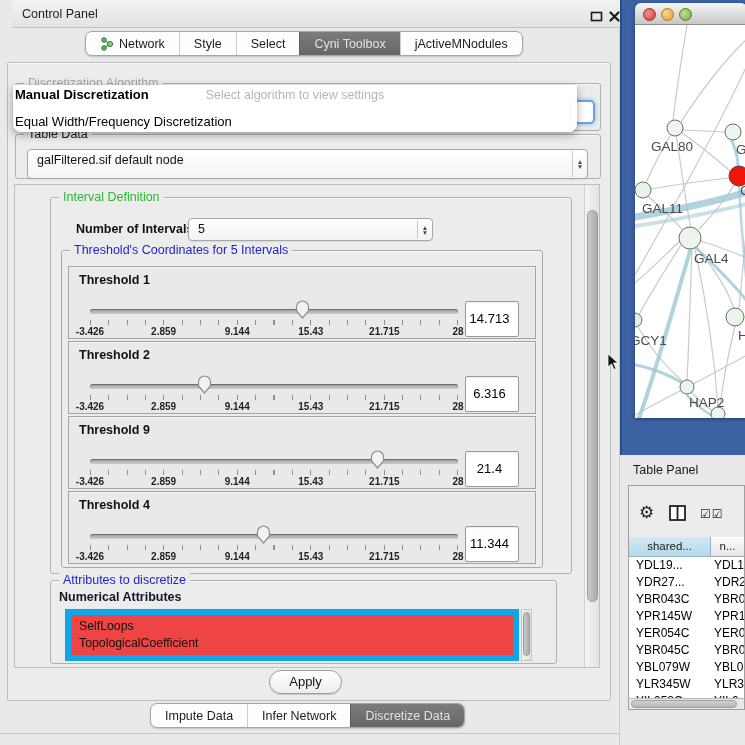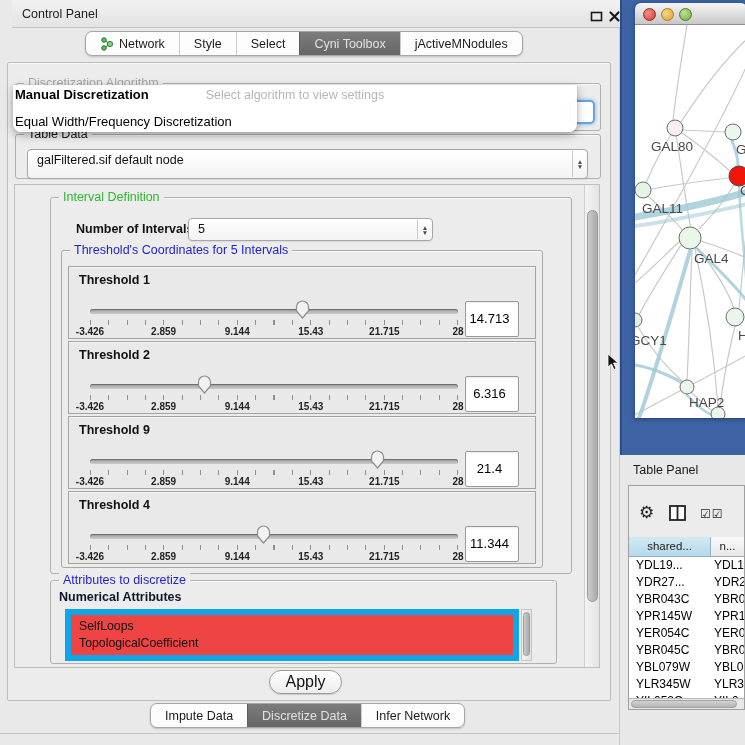--- a/index.html
+++ b/index.html
@@ -76,21 +76,21 @@
   .t-value { position:absolute; right:16px; top:34px; width:54px; height:36px;
     background:#fff; border:1px solid #999; border-radius:2px; font-size:13px; color:#000;
     text-align:center; line-height:34px; padding-right:5px;
     box-shadow:inset 0 1px 2px rgba(0,0,0,.08); }
 
   
   .listbox { position:absolute; background:#ef4444; border:6px solid #0ea5e9; overflow:hidden; }
   .listbox .li { padding-left:8px; font-size:12.3px; line-height:17px; color:#111; white-space:nowrap; }
 
   .button { position:absolute; background:linear-gradient(#ffffff,#ededed);
-    border:1px solid #9c9c9c; border-radius:12px; font-size:16px; color:#111;
+    border:1px solid #9c9c9c; border-radius:12px; font-size:13px; color:#111;
     text-align:center; box-shadow:0 1px 1px rgba(0,0,0,.15); }
 
   
   #algo-popup { left:13px; top:85px; width:564px; height:47px; z-index:50;
     background:rgba(255,255,255,.96); border-radius:0 0 8px 8px;
     box-shadow:0 3px 9px rgba(0,0,0,.35), 0 0 1px rgba(0,0,0,.25); }
   #algo-popup .hint { position:absolute; top:3px; left:0; right:0; text-align:center;
     font-size:12.5px; color:#b6b6b6; }
   #algo-popup .opt { position:absolute; left:2px; right:2px; font-size:13px; color:#000;
     line-height:14px; white-space:nowrap; }
@@ -301,25 +301,25 @@
       </div>
     </div>
 
     <div class="button" style="left:261px; top:607px; width:73px; height:24px; line-height:22px;">Apply</div>
   </div>
 
   <div id="bottom-tabs" class="seg">
     <div class="s">
         <span>Impute Data</span>
       </div>
+    <div class="s">
+        <span>Infer Network</span>
+      </div>
     <div class="s sel">
         <span>Discretize Data</span>
-      </div>
-    <div class="s">
-        <span>Infer Network</span>
       </div>
   </div>
 
   <div class="abs" style="left:0; top:733px; width:620px; height:1px; background:#c6c6c6;"></div>
 </div>
 
 <div id="algo-popup" class="abs">
   <div class="hint">Select algorithm to view settings</div>
   <div class="opt" style="top:3px; font-weight:bold;">Manual Discretization</div>
   <div class="opt" style="top:30px;">Equal Width/Frequency Discretization</div>

